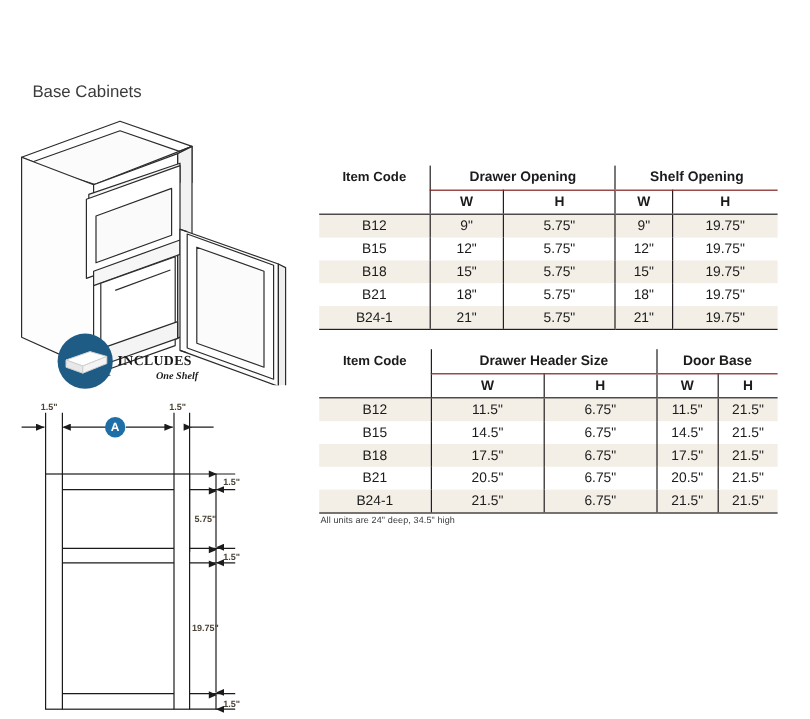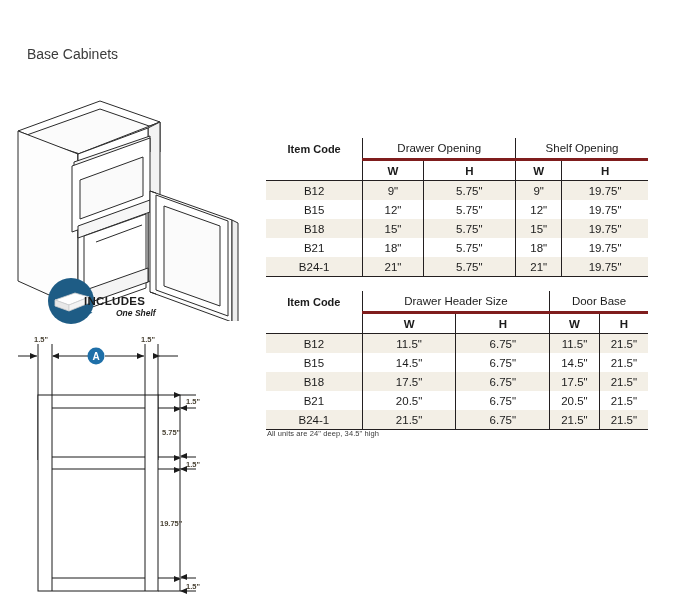--- a/index.html
+++ b/index.html
@@ -10,21 +10,21 @@
   }
   .page{position:relative;width:675px;height:599px;}
 
   
   .title{
     position:absolute;left:25px;top:12px;
     font-size:31px;font-weight:400;letter-spacing:.2px;
     color:#2f74a8;white-space:nowrap;
   }
   .subtitle{
-    position:absolute;left:27px;top:46px;
+    position:absolute;left:27px;top:68px;
     font-size:14px;font-weight:400;color:#3b3b3b;white-space:nowrap;
   }
 
   
   .iso{position:absolute;left:0px;top:96px;width:255px;height:225px;}
   .iso svg{display:block;}
 
   
   .badge-wrap{position:absolute;left:48px;top:278px;width:135px;height:52px;}
   .badge-circle{
@@ -32,21 +32,21 @@
     background:#1e5c85;
   }
   .badge-tail{
     position:absolute;left:30px;top:30px;width:0;height:0;
     border-left:14px solid #1e5c85;
     border-bottom:9px solid transparent;
     border-top:3px solid transparent;
     transform:rotate(14deg);
   }
   .badge-shelf{position:absolute;left:5px;top:13px;}
-  .badge-text{position:absolute;left:36px;top:18px;line-height:1;}
+  .badge-text{position:absolute;left:50px;top:18px;line-height:1;font-family:Liberation Serif, serif;}
   .badge-inc{
     font-size:11.5px;font-weight:bold;color:#1b1b1b;letter-spacing:.3px;
     display:block;
   }
   .badge-shelf-label{
     font-size:8.5px;font-weight:bold;font-style:italic;color:#1b1b1b;
     display:block;margin-top:1px;margin-left:32px;
   }
 
   
@@ -60,22 +60,22 @@
     font-size:11px;color:#1b1b1b;
   }
   .tbl#table-openings{left:266px;top:138px;width:382px;}
   .tbl#table-sizes{left:266px;top:291px;width:382px;}
 
   .tbl td,.tbl th{
     padding:0;margin:0;text-align:center;vertical-align:middle;
     height:18px;font-weight:normal;
   }
   .tbl .grp-head{
-    font-weight:normal;font-size:11.5px;height:20px;
-    border-bottom:3px solid #7f1d1d;
+    font-weight:bold;font-size:11.5px;height:20px;
+    border-bottom:1px solid #7f1d1d;
   }
   .tbl .item-head{
     font-weight:bold;font-size:11px;
     border-bottom:none;
   }
   .tbl .sub-head{
     font-weight:bold;font-size:11.5px;height:19px;
     border-bottom:1.6px solid #231f20;
   }
   .tbl .item-blank{border-bottom:1.6px solid #231f20;}

